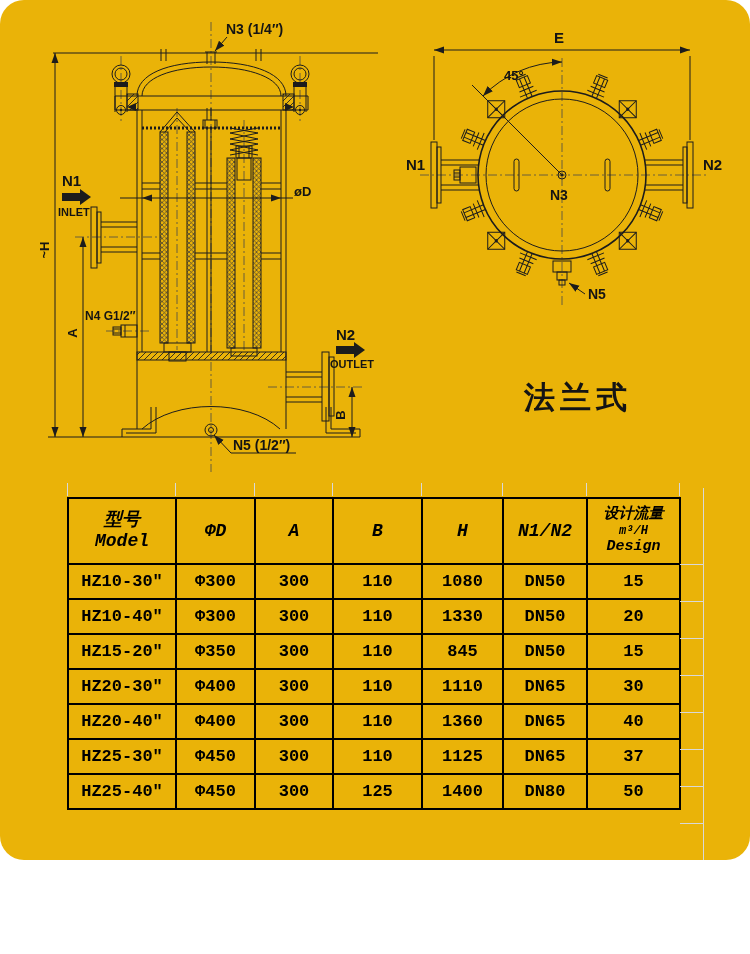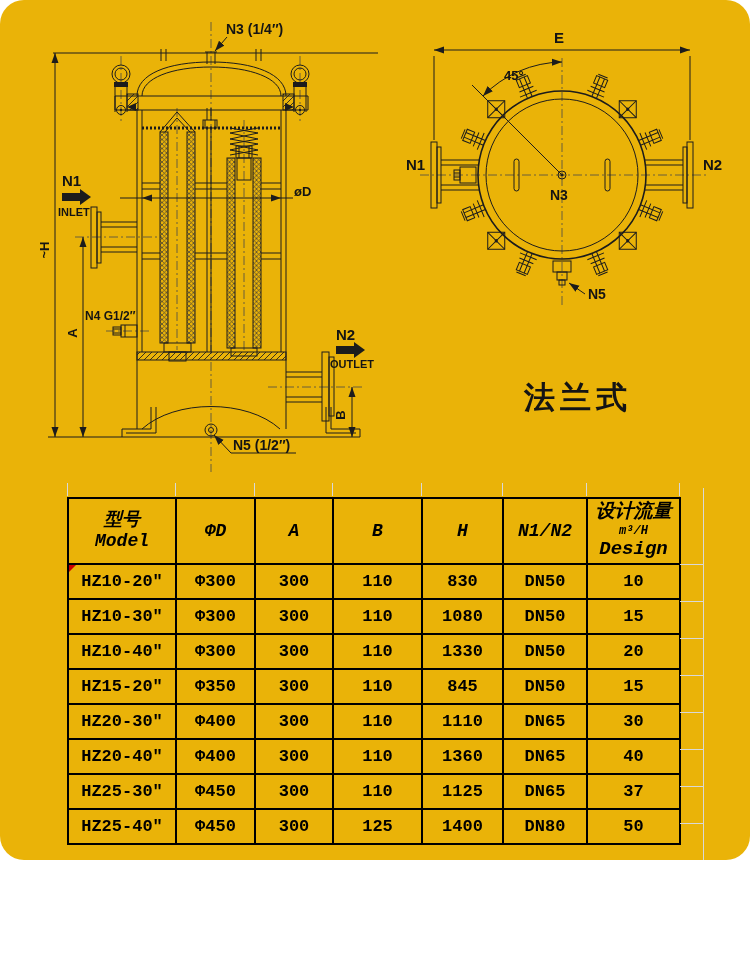--- a/index.html
+++ b/index.html
@@ -17,21 +17,21 @@
   .t12{font-size:12px;} .t11{font-size:11px;}
   .t30{font-size:31px;letter-spacing:5px;}
   
   table.spec{position:absolute;left:67px;top:497px;border-collapse:collapse;table-layout:fixed;
              font-family:"Liberation Mono","DejaVu Sans Mono",monospace;font-weight:bold;color:#000;}
   table.spec th,table.spec td{border:2px solid #000;text-align:center;vertical-align:middle;
              padding:0;overflow:hidden;}
   table.spec th{height:64px;font-size:18px;line-height:1.15;font-weight:bold;font-style:italic;}
   table.spec td{height:33px;font-size:17px;}
   th .sub{font-size:18px;}
-  th.flow div{font-size:19px;line-height:1.2;}
+  th.flow div{font-size:15px;line-height:1.2;}
   th.flow div.mid{font-size:12px;}
   td.has-note{position:relative;}
   td.has-note::before{content:"";position:absolute;left:0;top:0;width:0;height:0;
              border-top:7px solid #cc0000;border-right:7px solid transparent;}
   
   .gs{position:absolute;background:#d8d8d8;}
 </style>
 </head>
 <body>
 
@@ -284,29 +284,20 @@
       <th>H</th>
       <th>N1/N2</th>
       <th class="flow">
         <div>设计流量</div>
         <div class="mid">m³/H</div>
         <div>Design</div>
       </th>
     </tr>
   </thead>
   <tbody>
-        <tr>
-          <td class="has-note">HZ10-20″</td>
-          <td>Φ300</td>
-          <td>300</td>
-          <td>110</td>
-          <td>830</td>
-          <td>DN50</td>
-          <td>10</td>
-        </tr>
         <tr>
           <td>HZ10-30″</td>
           <td>Φ300</td>
           <td>300</td>
           <td>110</td>
           <td>1080</td>
           <td>DN50</td>
           <td>15</td>
         </tr>
         <tr>

